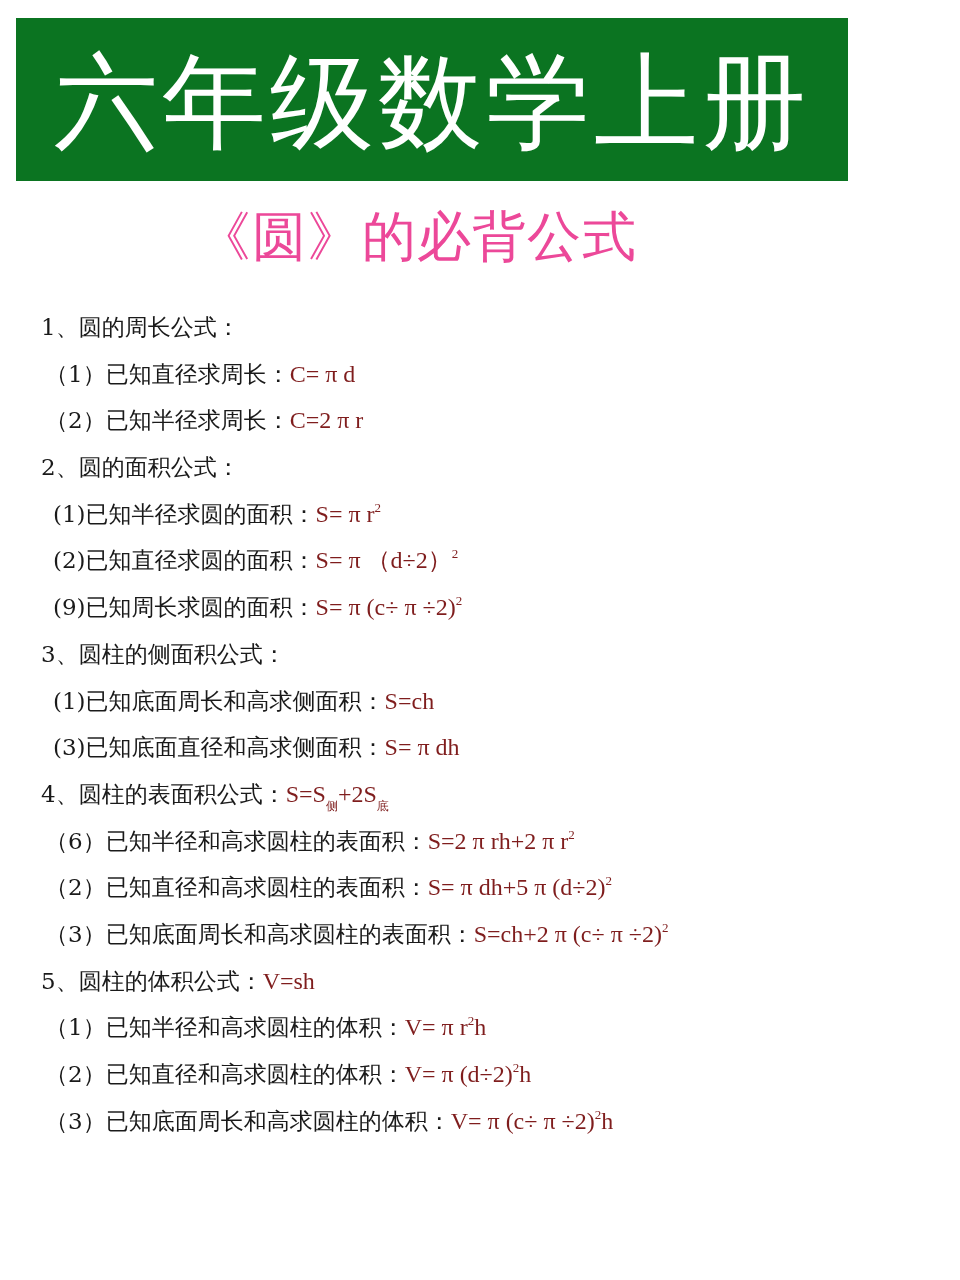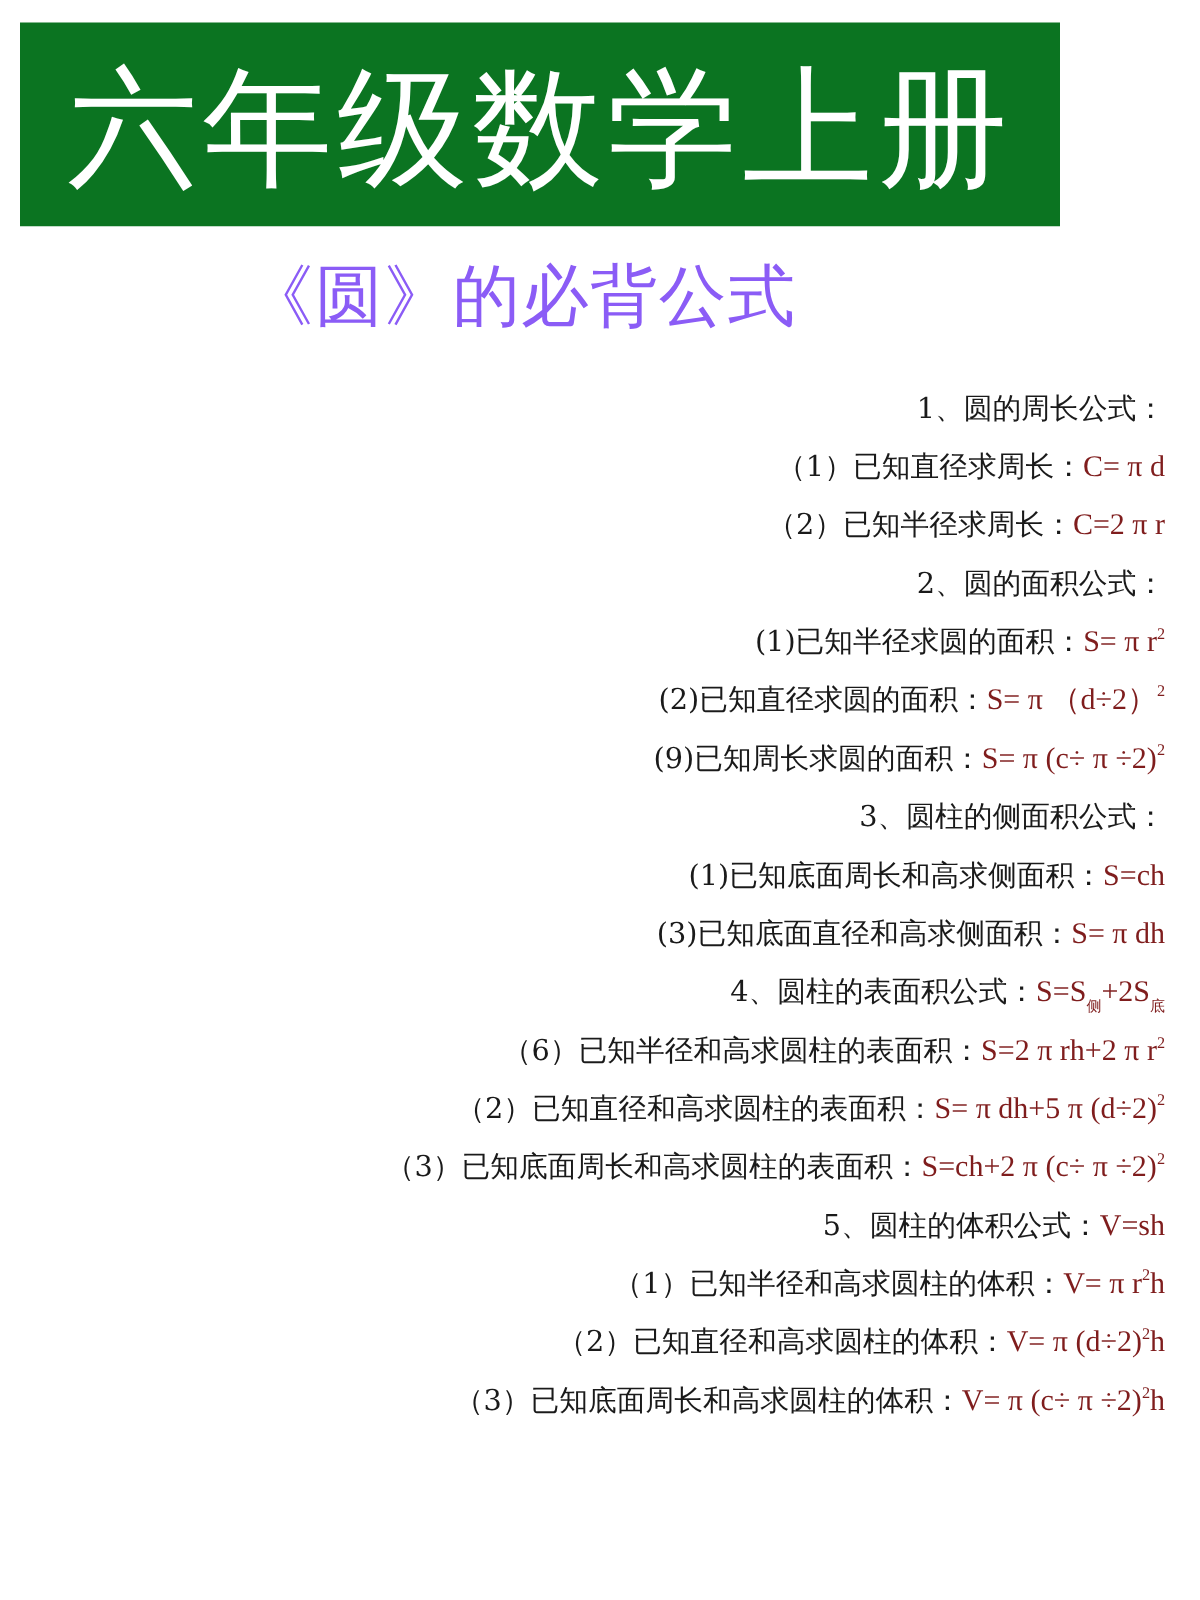--- a/index.html
+++ b/index.html
@@ -34,42 +34,41 @@
       letter-spacing: 4px;
       line-height: 1;
       margin-top: 4px;
     }
     .subtitle {
       position: absolute;
       left: 0;
       top: 205px;
       width: 834px;
       text-align: center;
-      color: #8b5cf6;
+      color: #ec4899;
       font-family: "DejaVu Sans", "Liberation Sans", sans-serif;
       font-size: 54px;
       line-height: 64px;
       letter-spacing: 1px;
     }
     .content {
       position: absolute;
-      left: 52px;
+      left: 41px;
       top: 307px;
       width: 880px;
-      text-align: right;
     }
     .line {
       height: 46.7px;
       line-height: 40px;
       font-size: 23px;
       white-space: nowrap;
     }
     .line.heading { padding-left: 0; }
     .line.sub-wide { padding-left: 4px; }
-    .line.sub-tight { padding-left: 0; }
+    .line.sub-tight { padding-left: 0; margin-left: 12px; }
     .label { color: #1a1a1a; }
     .formula {
       color: #7f1d1d;
       font-family: "Liberation Serif", "DejaVu Serif", serif;
       font-size: 24px;
     }
     .formula sup {
       font-size: 13px;
       vertical-align: 10px;
       line-height: 0;

